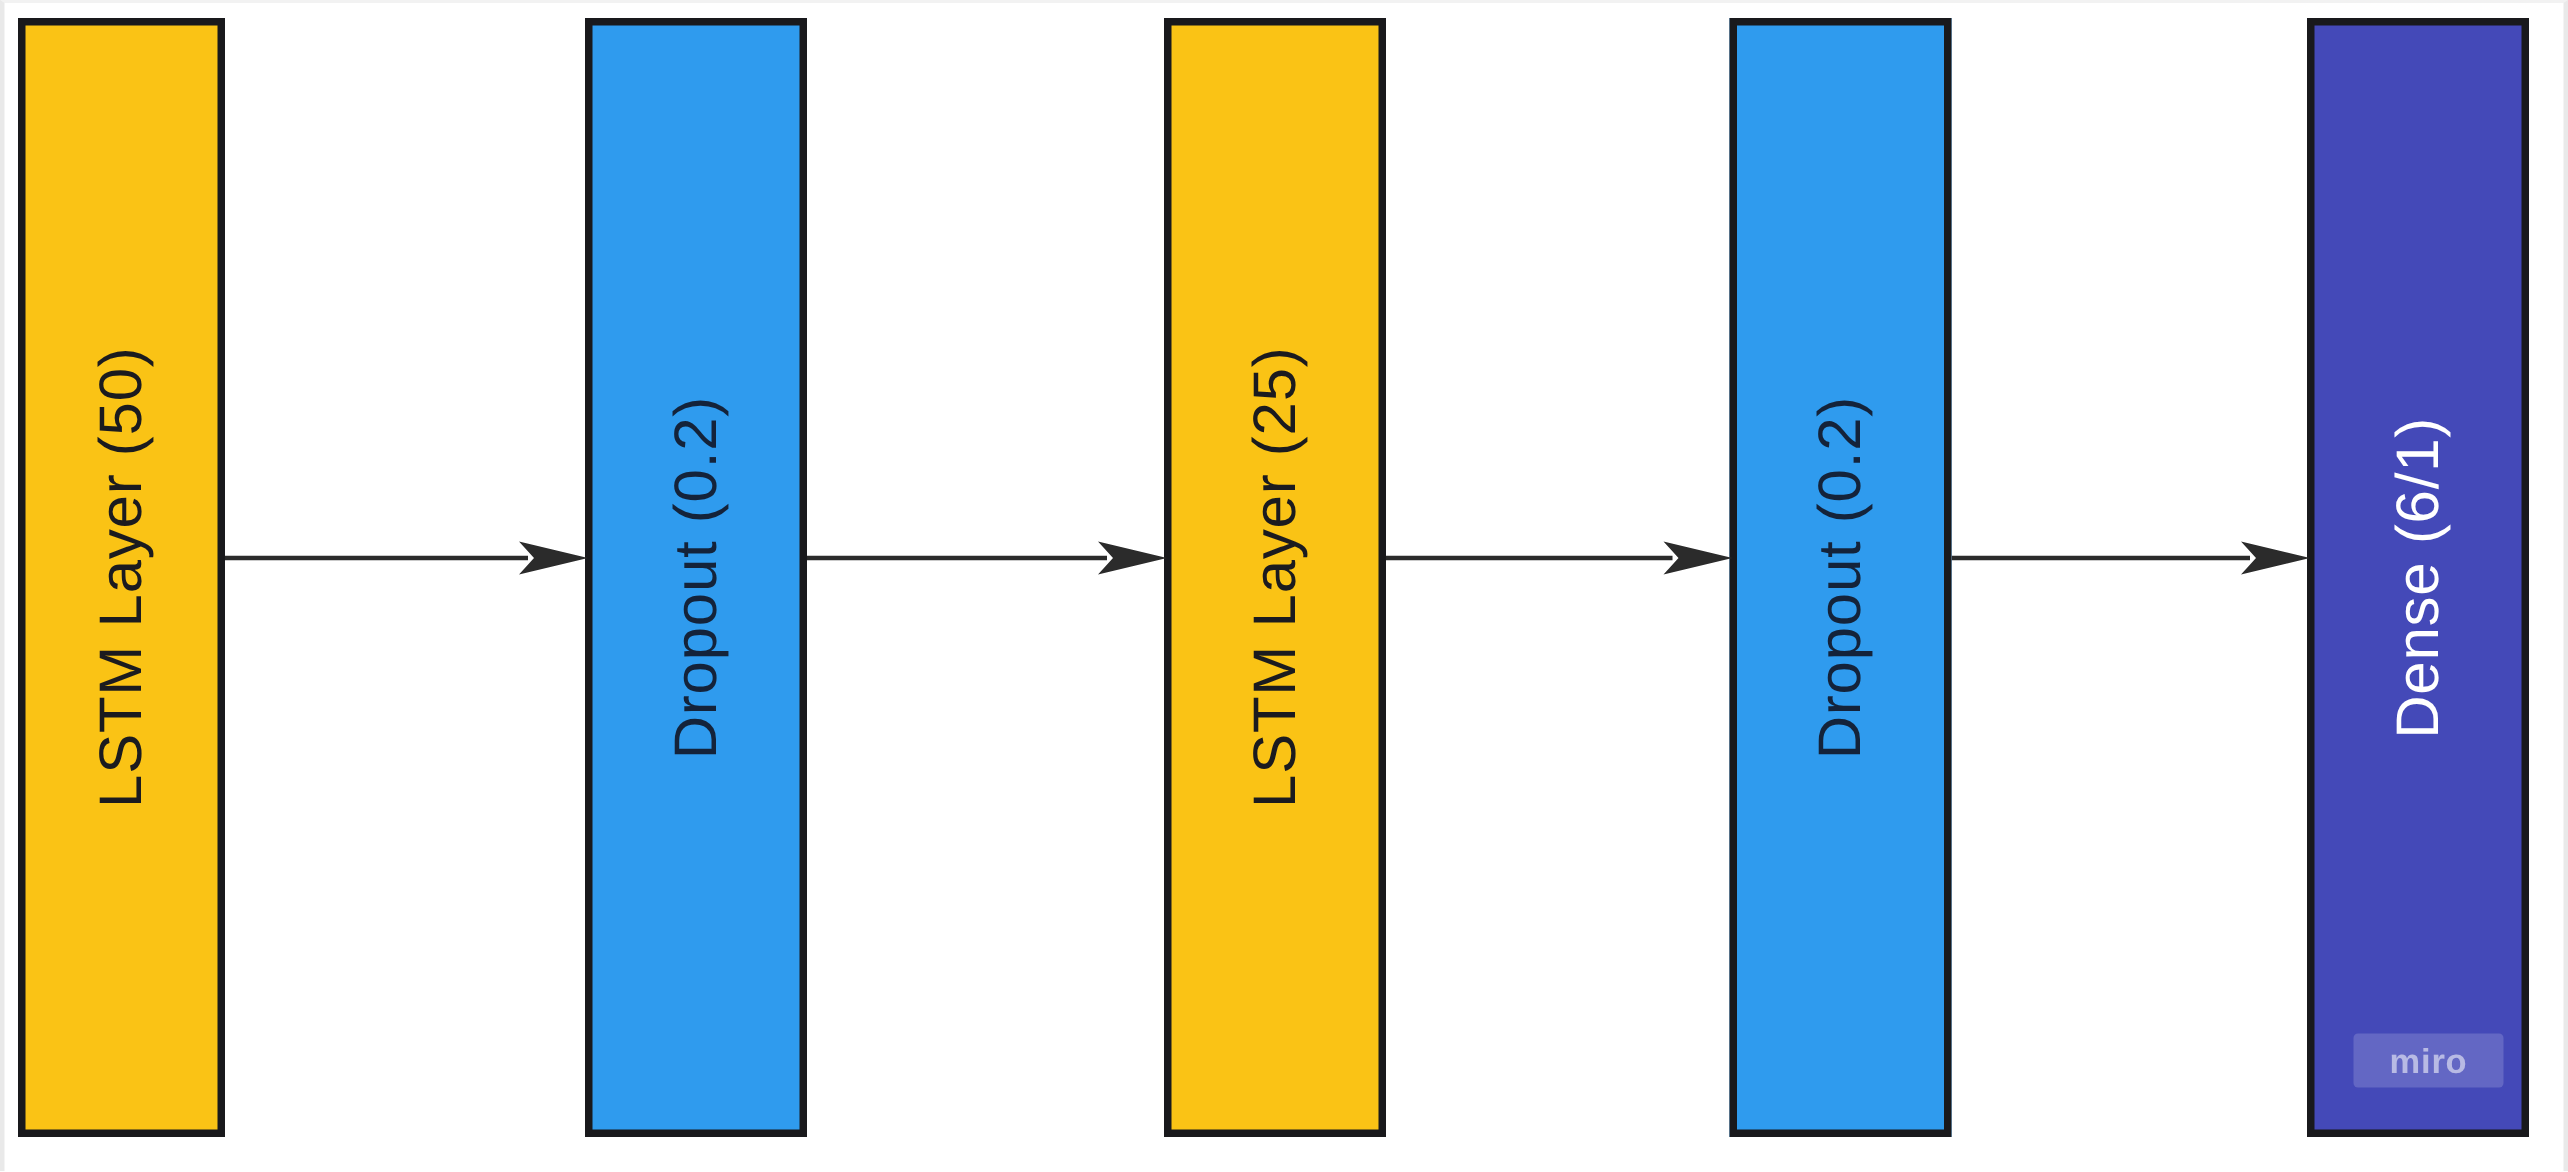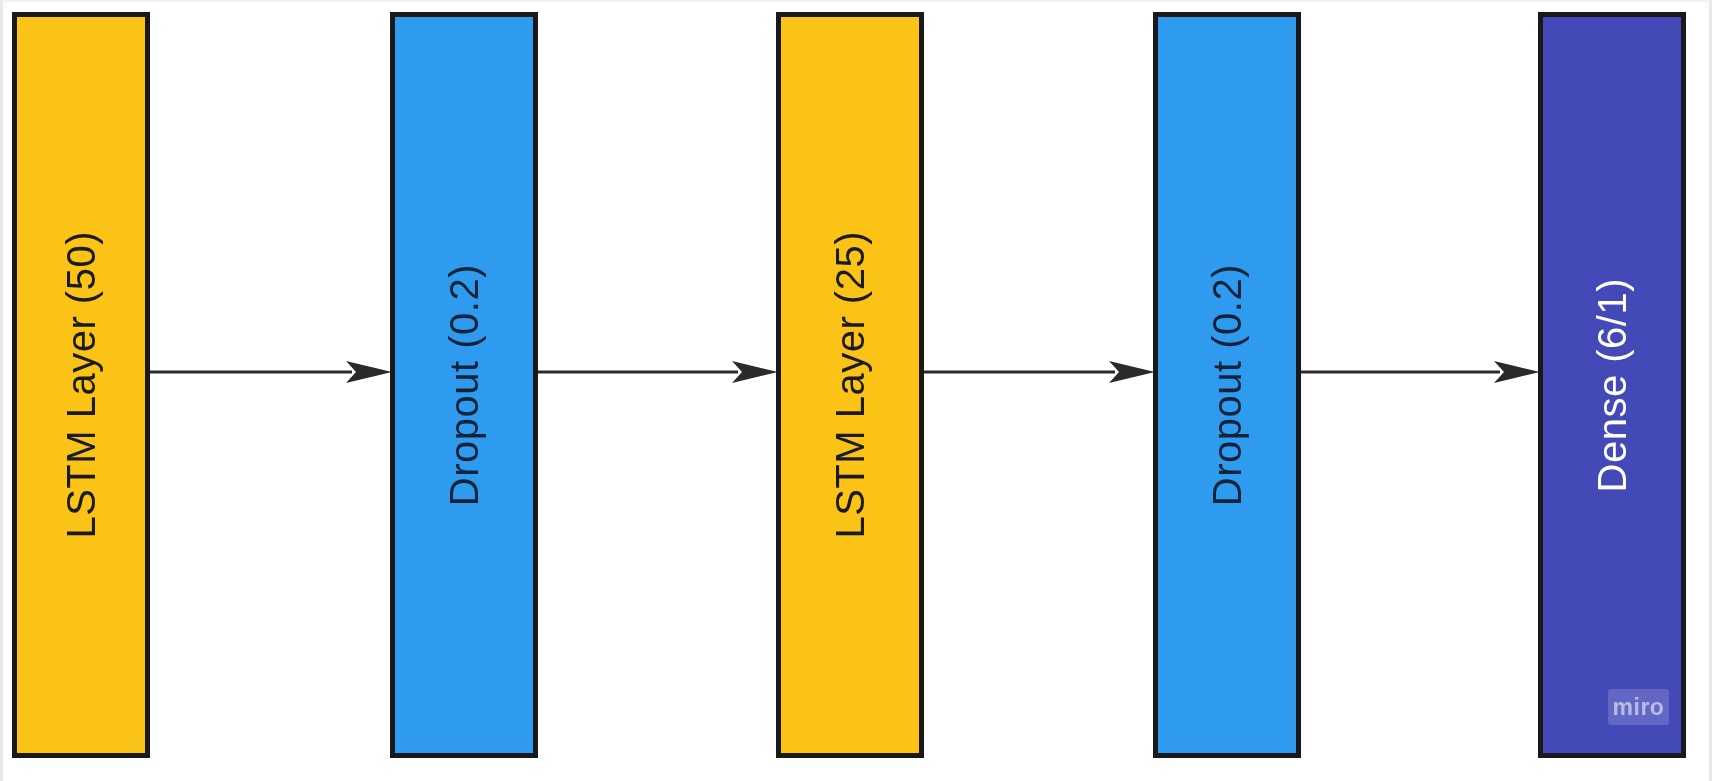--- a/index.html
+++ b/index.html
@@ -61,21 +61,21 @@
     position: absolute;
     height: 26px;
     display: block;
     pointer-events: none;
   }
 
   .miro-badge {
     position: absolute;
     right: 12px;
     bottom: 28px;
-    width: 61px;
+    width: 100px;
     height: 36px;
     background: rgba(255,255,255,0.17);
     border-radius: 3px;
     display: flex;
     align-items: center;
     justify-content: center;
     font-family: "Liberation Sans", sans-serif;
     font-size: 23px;
     font-weight: 700;
     color: rgba(255,255,255,0.55);

